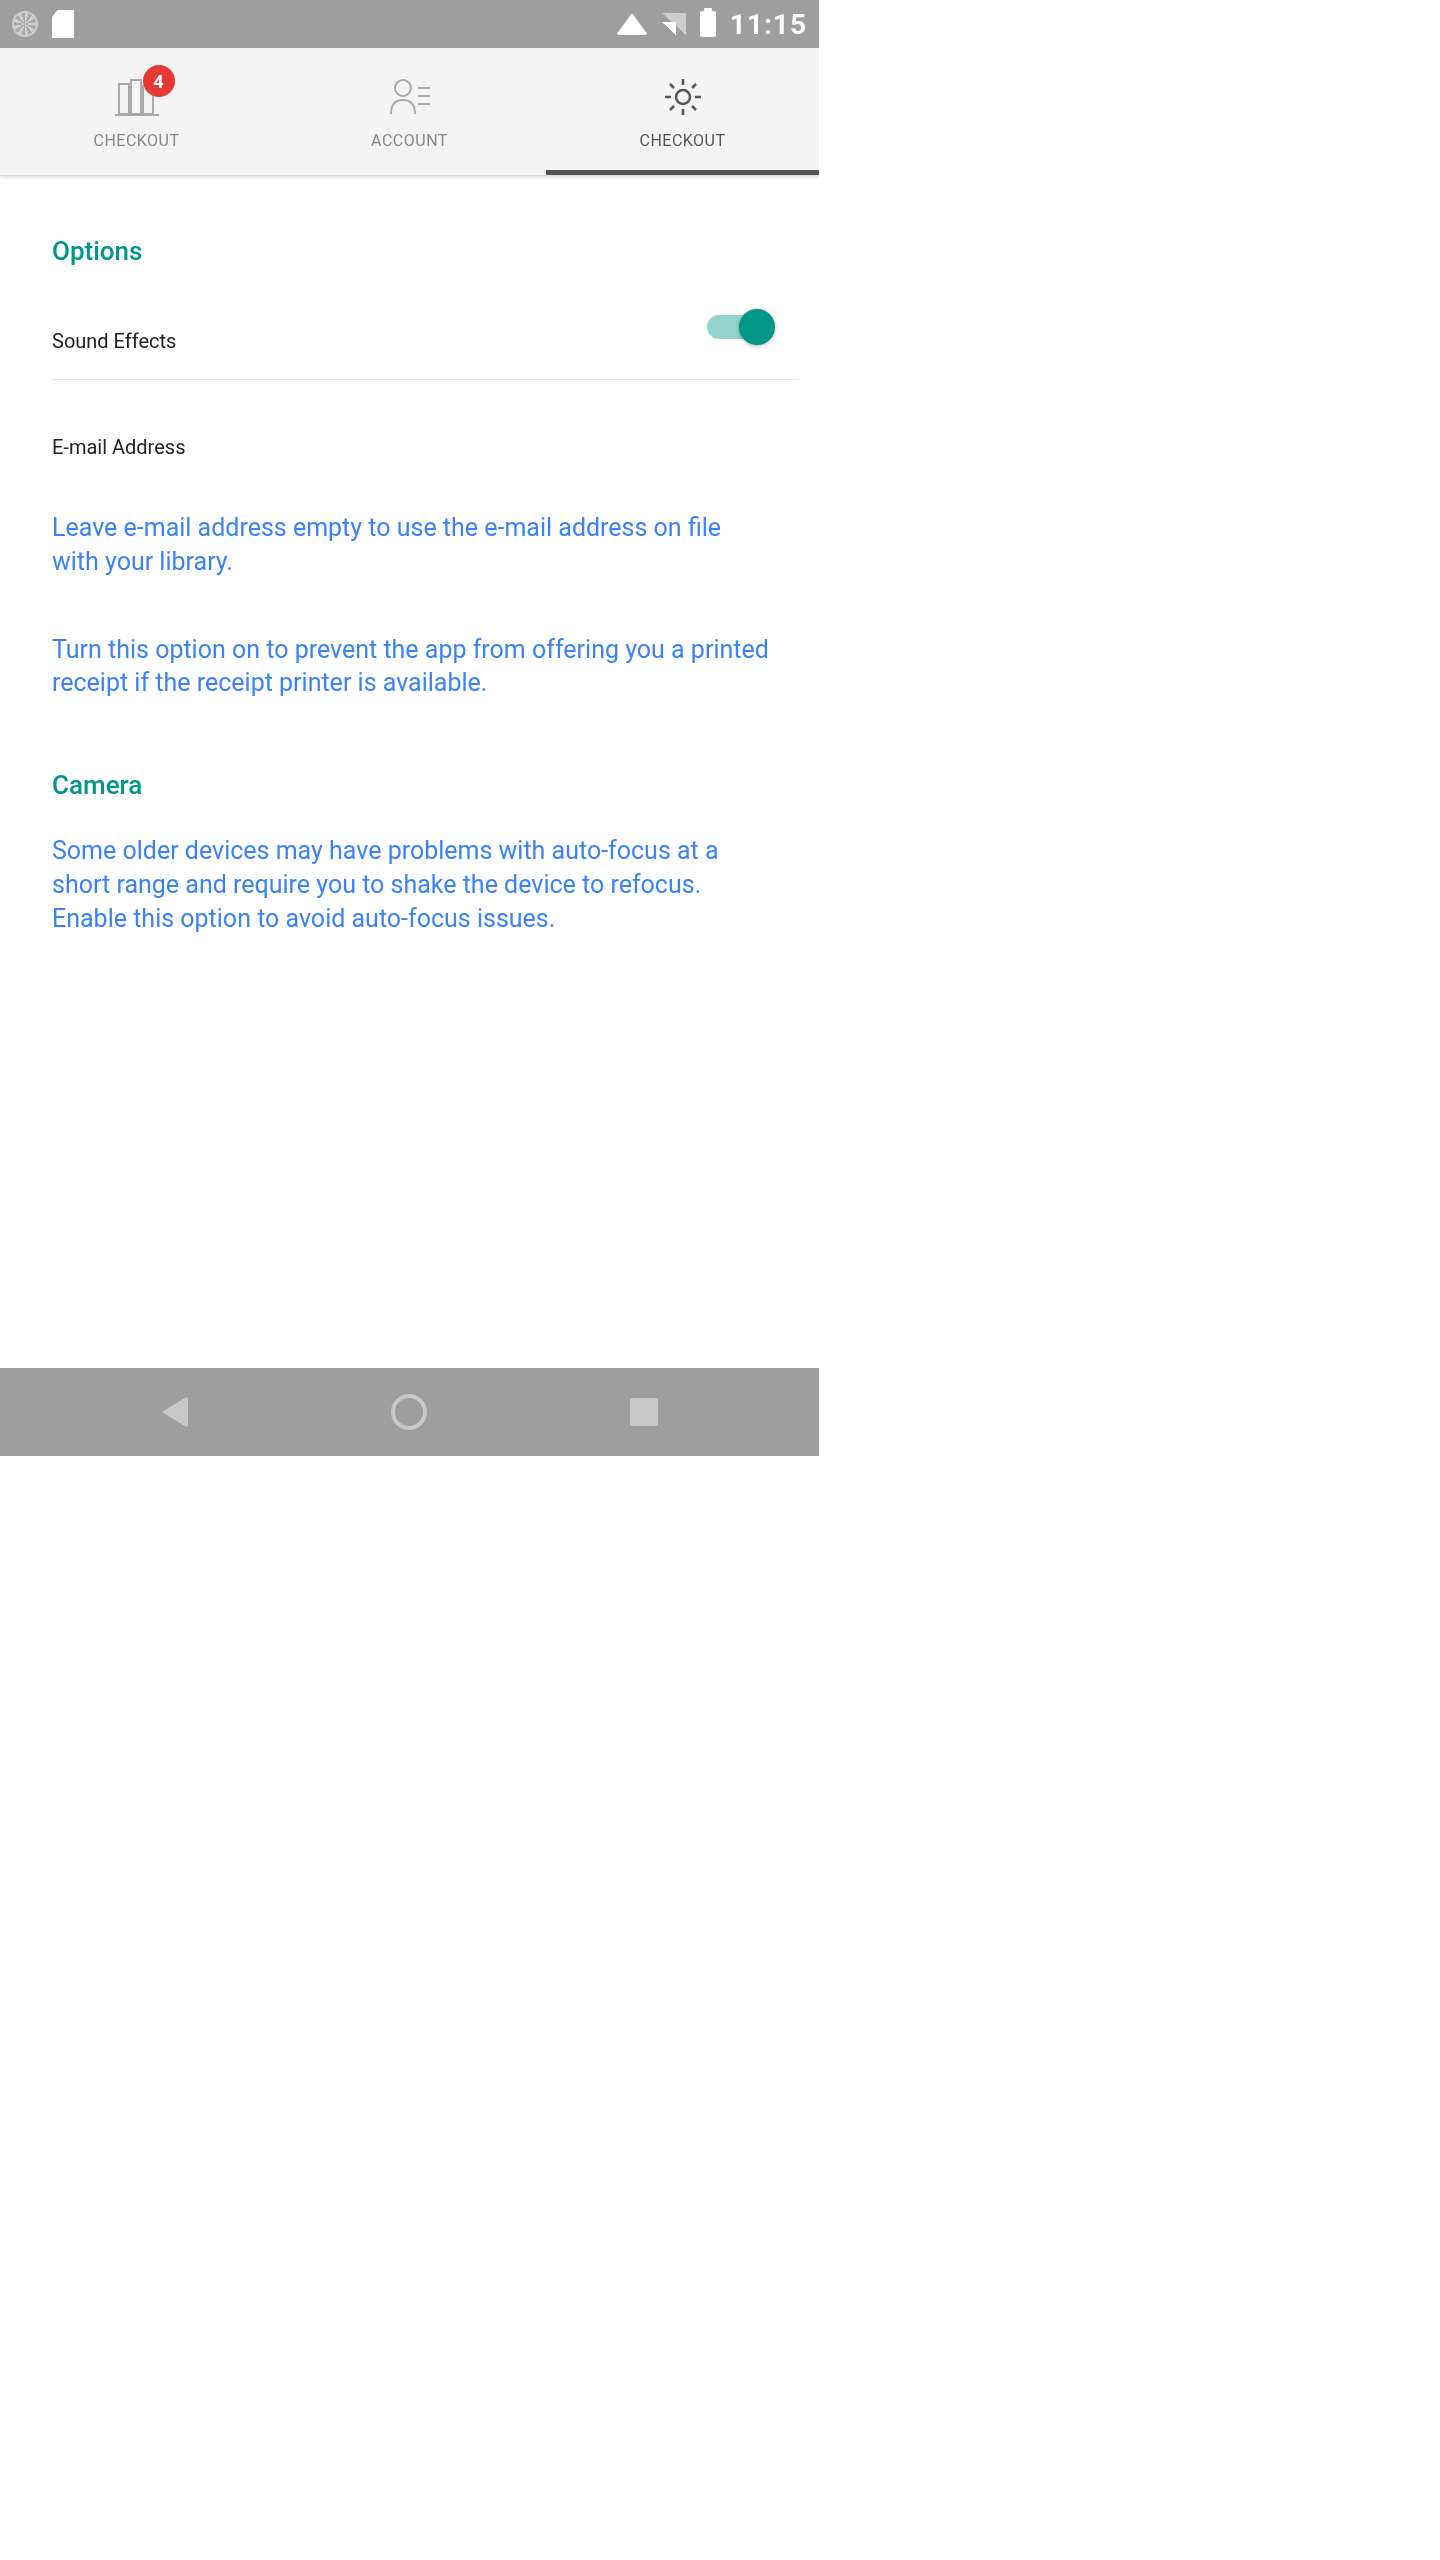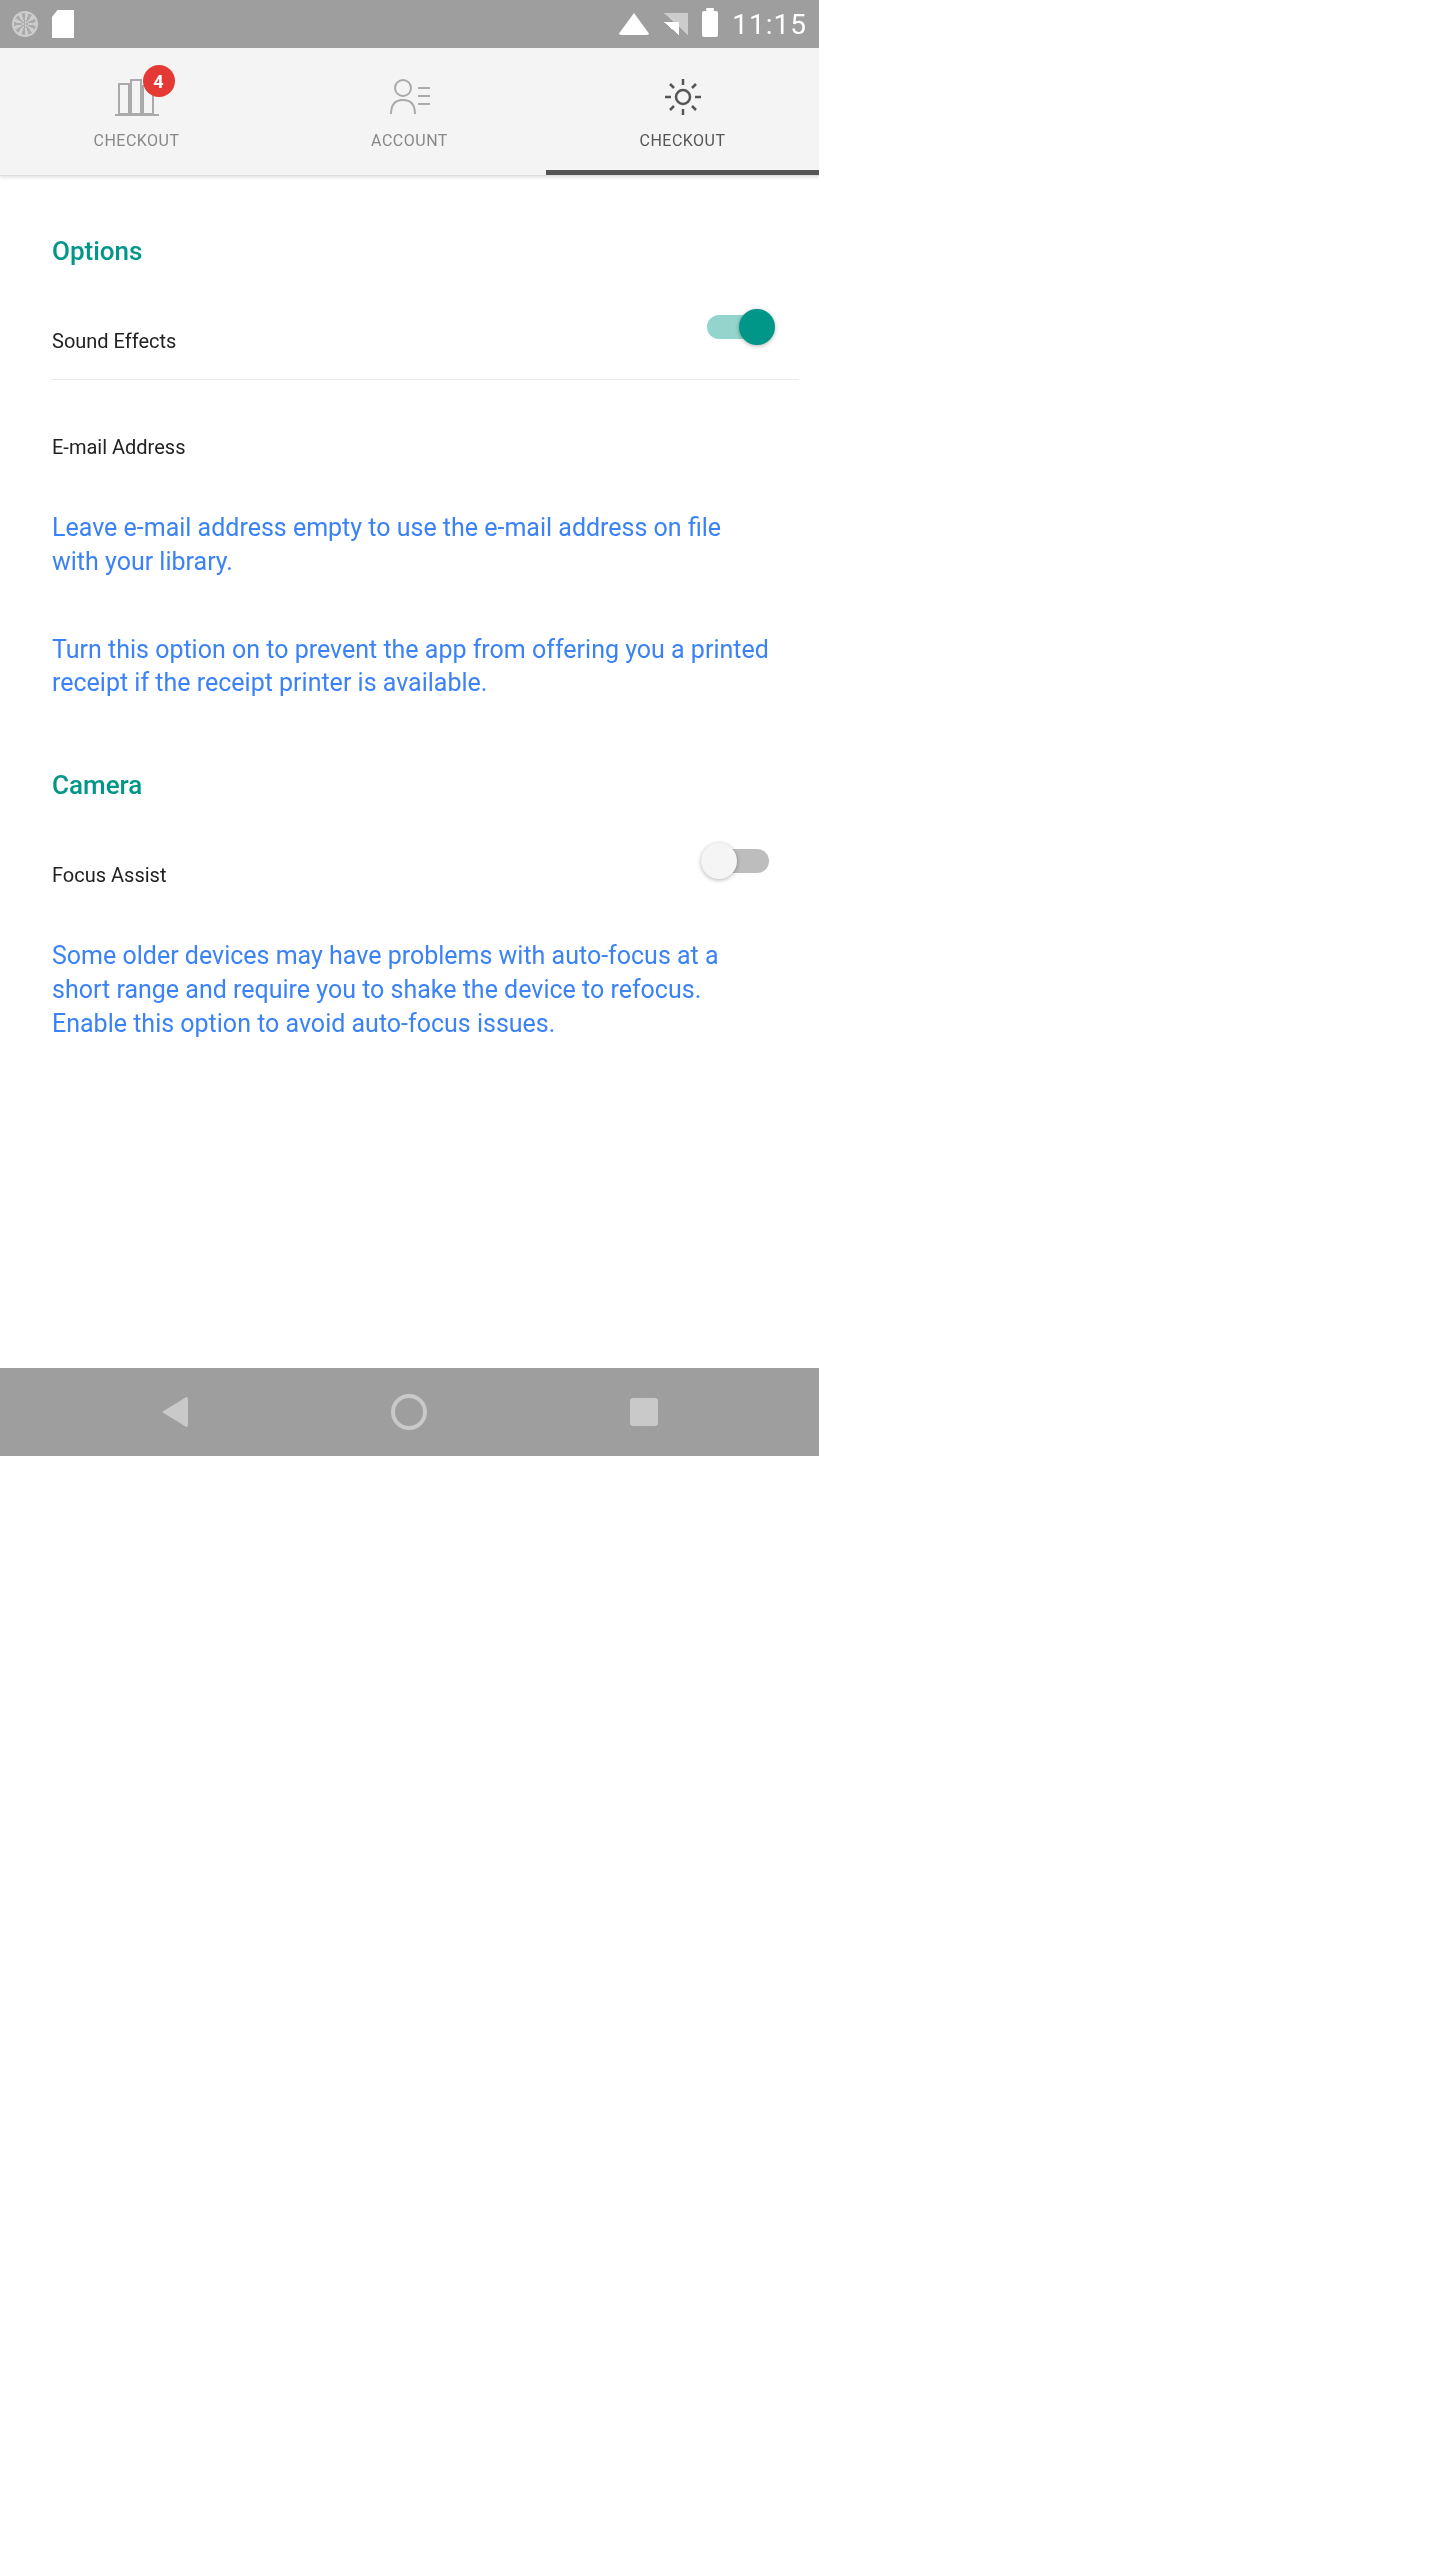--- a/index.html
+++ b/index.html
@@ -15,21 +15,21 @@
     .status-bar {
       height: 48px;
       background: #9e9e9e;
       display: flex;
       align-items: center;
       justify-content: space-between;
       padding: 0 12px;
       color: #fff;
     }
     .status-left { display: flex; gap: 14px; align-items: center; }
-    .status-right { display: flex; gap: 14px; align-items: center; font-size: 28px; font-weight: 400; letter-spacing: 1px; }
+    .status-right { display: flex; gap: 14px; align-items: center; font-size: 28px; font-weight: 700; letter-spacing: 1px; }
     .status-icon-circle {
       width: 26px; height: 26px; border-radius: 50%;
       background: repeating-conic-gradient(#ccc 0deg 20deg, #aaa 20deg 40deg);
       border: 2px solid #ccc;
     }
     .status-icon-sd {
       width: 22px; height: 28px; background: #fff;
       clip-path: polygon(25% 0, 100% 0, 100% 100%, 0 100%, 0 25%);
     }
     .wifi { width: 0; height: 0; border-left: 16px solid transparent; border-right: 16px solid transparent; border-bottom: 22px solid #fff; border-radius: 4px; }
@@ -237,26 +237,20 @@
     <span class="row-label">E-mail Address</span>
   </div>
 
   <div class="desc block-gap">Leave e-mail address empty to use the e-mail address on file with your library.</div>
 
 
   <div class="desc">Turn this option on to prevent the app from offering you a printed receipt if the receipt printer is available.</div>
 
   <div class="section-title">Camera</div>
 
-  <div class="row no-border">
-    <span class="row-label">Focus Assist</span>
-    <div class="toggle off">
-        <div class="knob"></div>
-      </div>
-  </div>
 
   <div class="desc">Some older devices may have problems with auto-focus at a short range and require you to shake the device to refocus. Enable this option to avoid auto-focus issues.</div>
 
 </div>
 
 <div class="navbar">
   <div class="nav-tri"></div>
   <div class="nav-circle"></div>
   <div class="nav-square"></div>
 </div>

